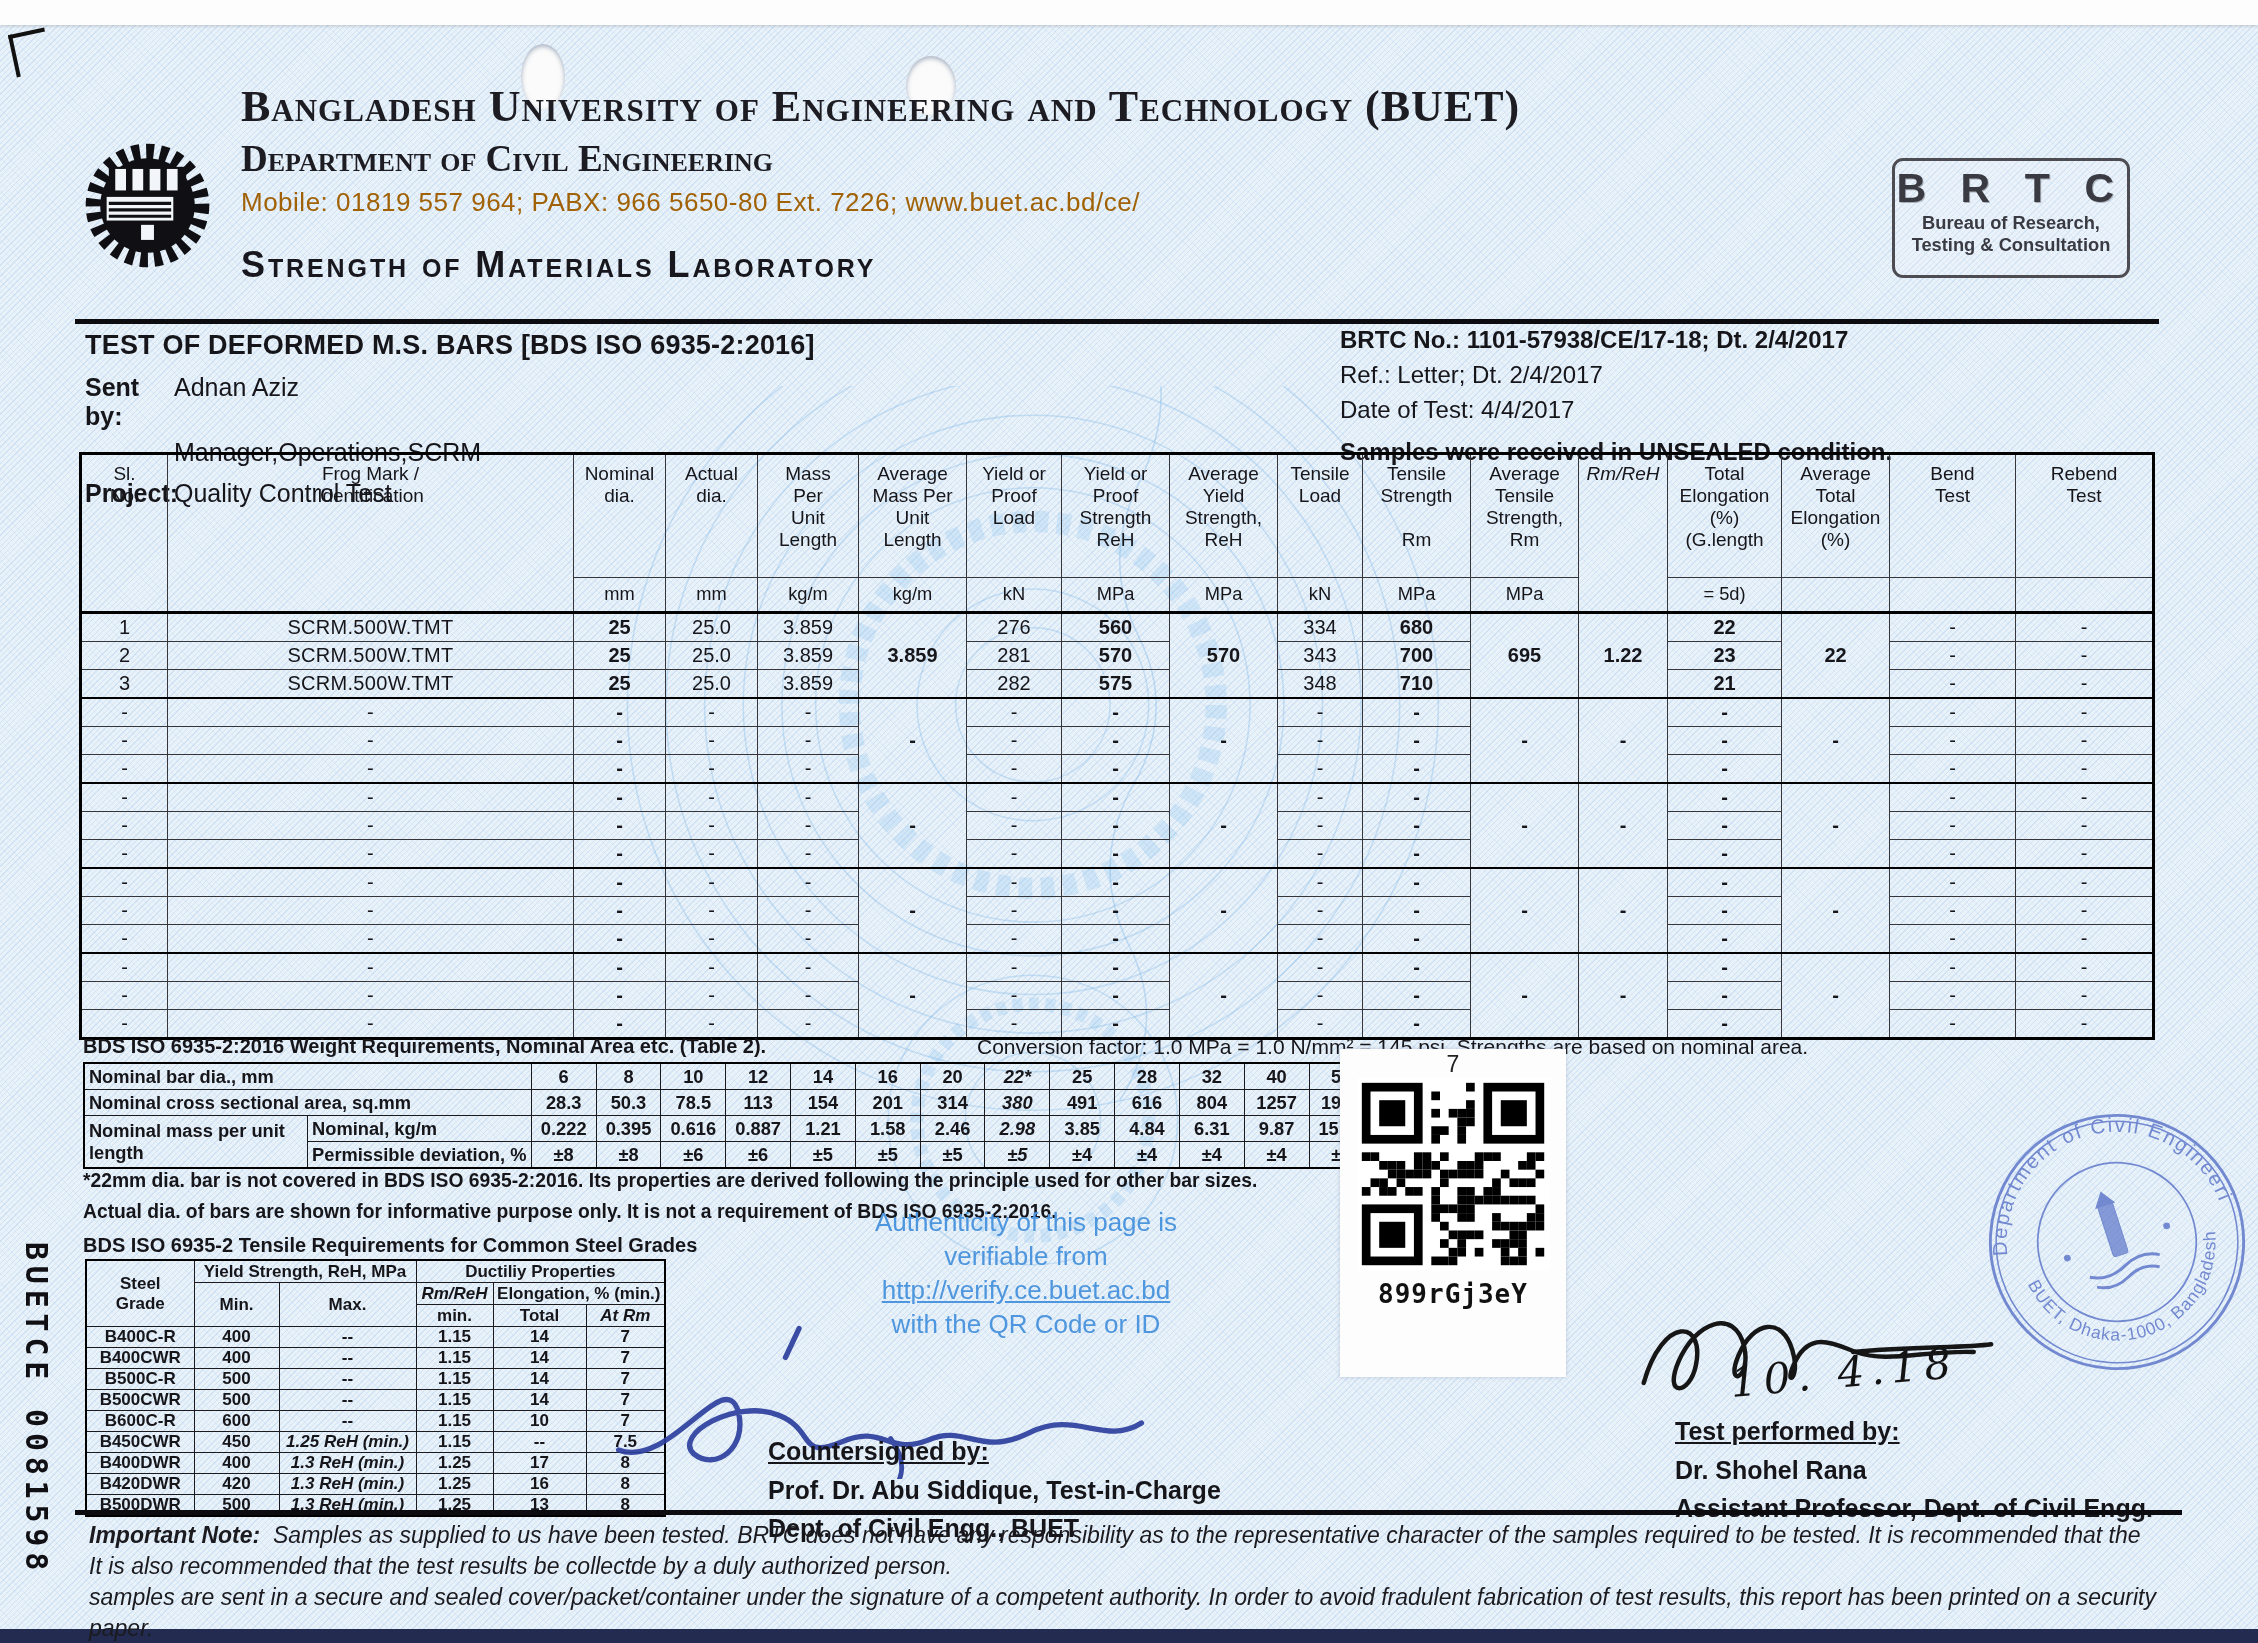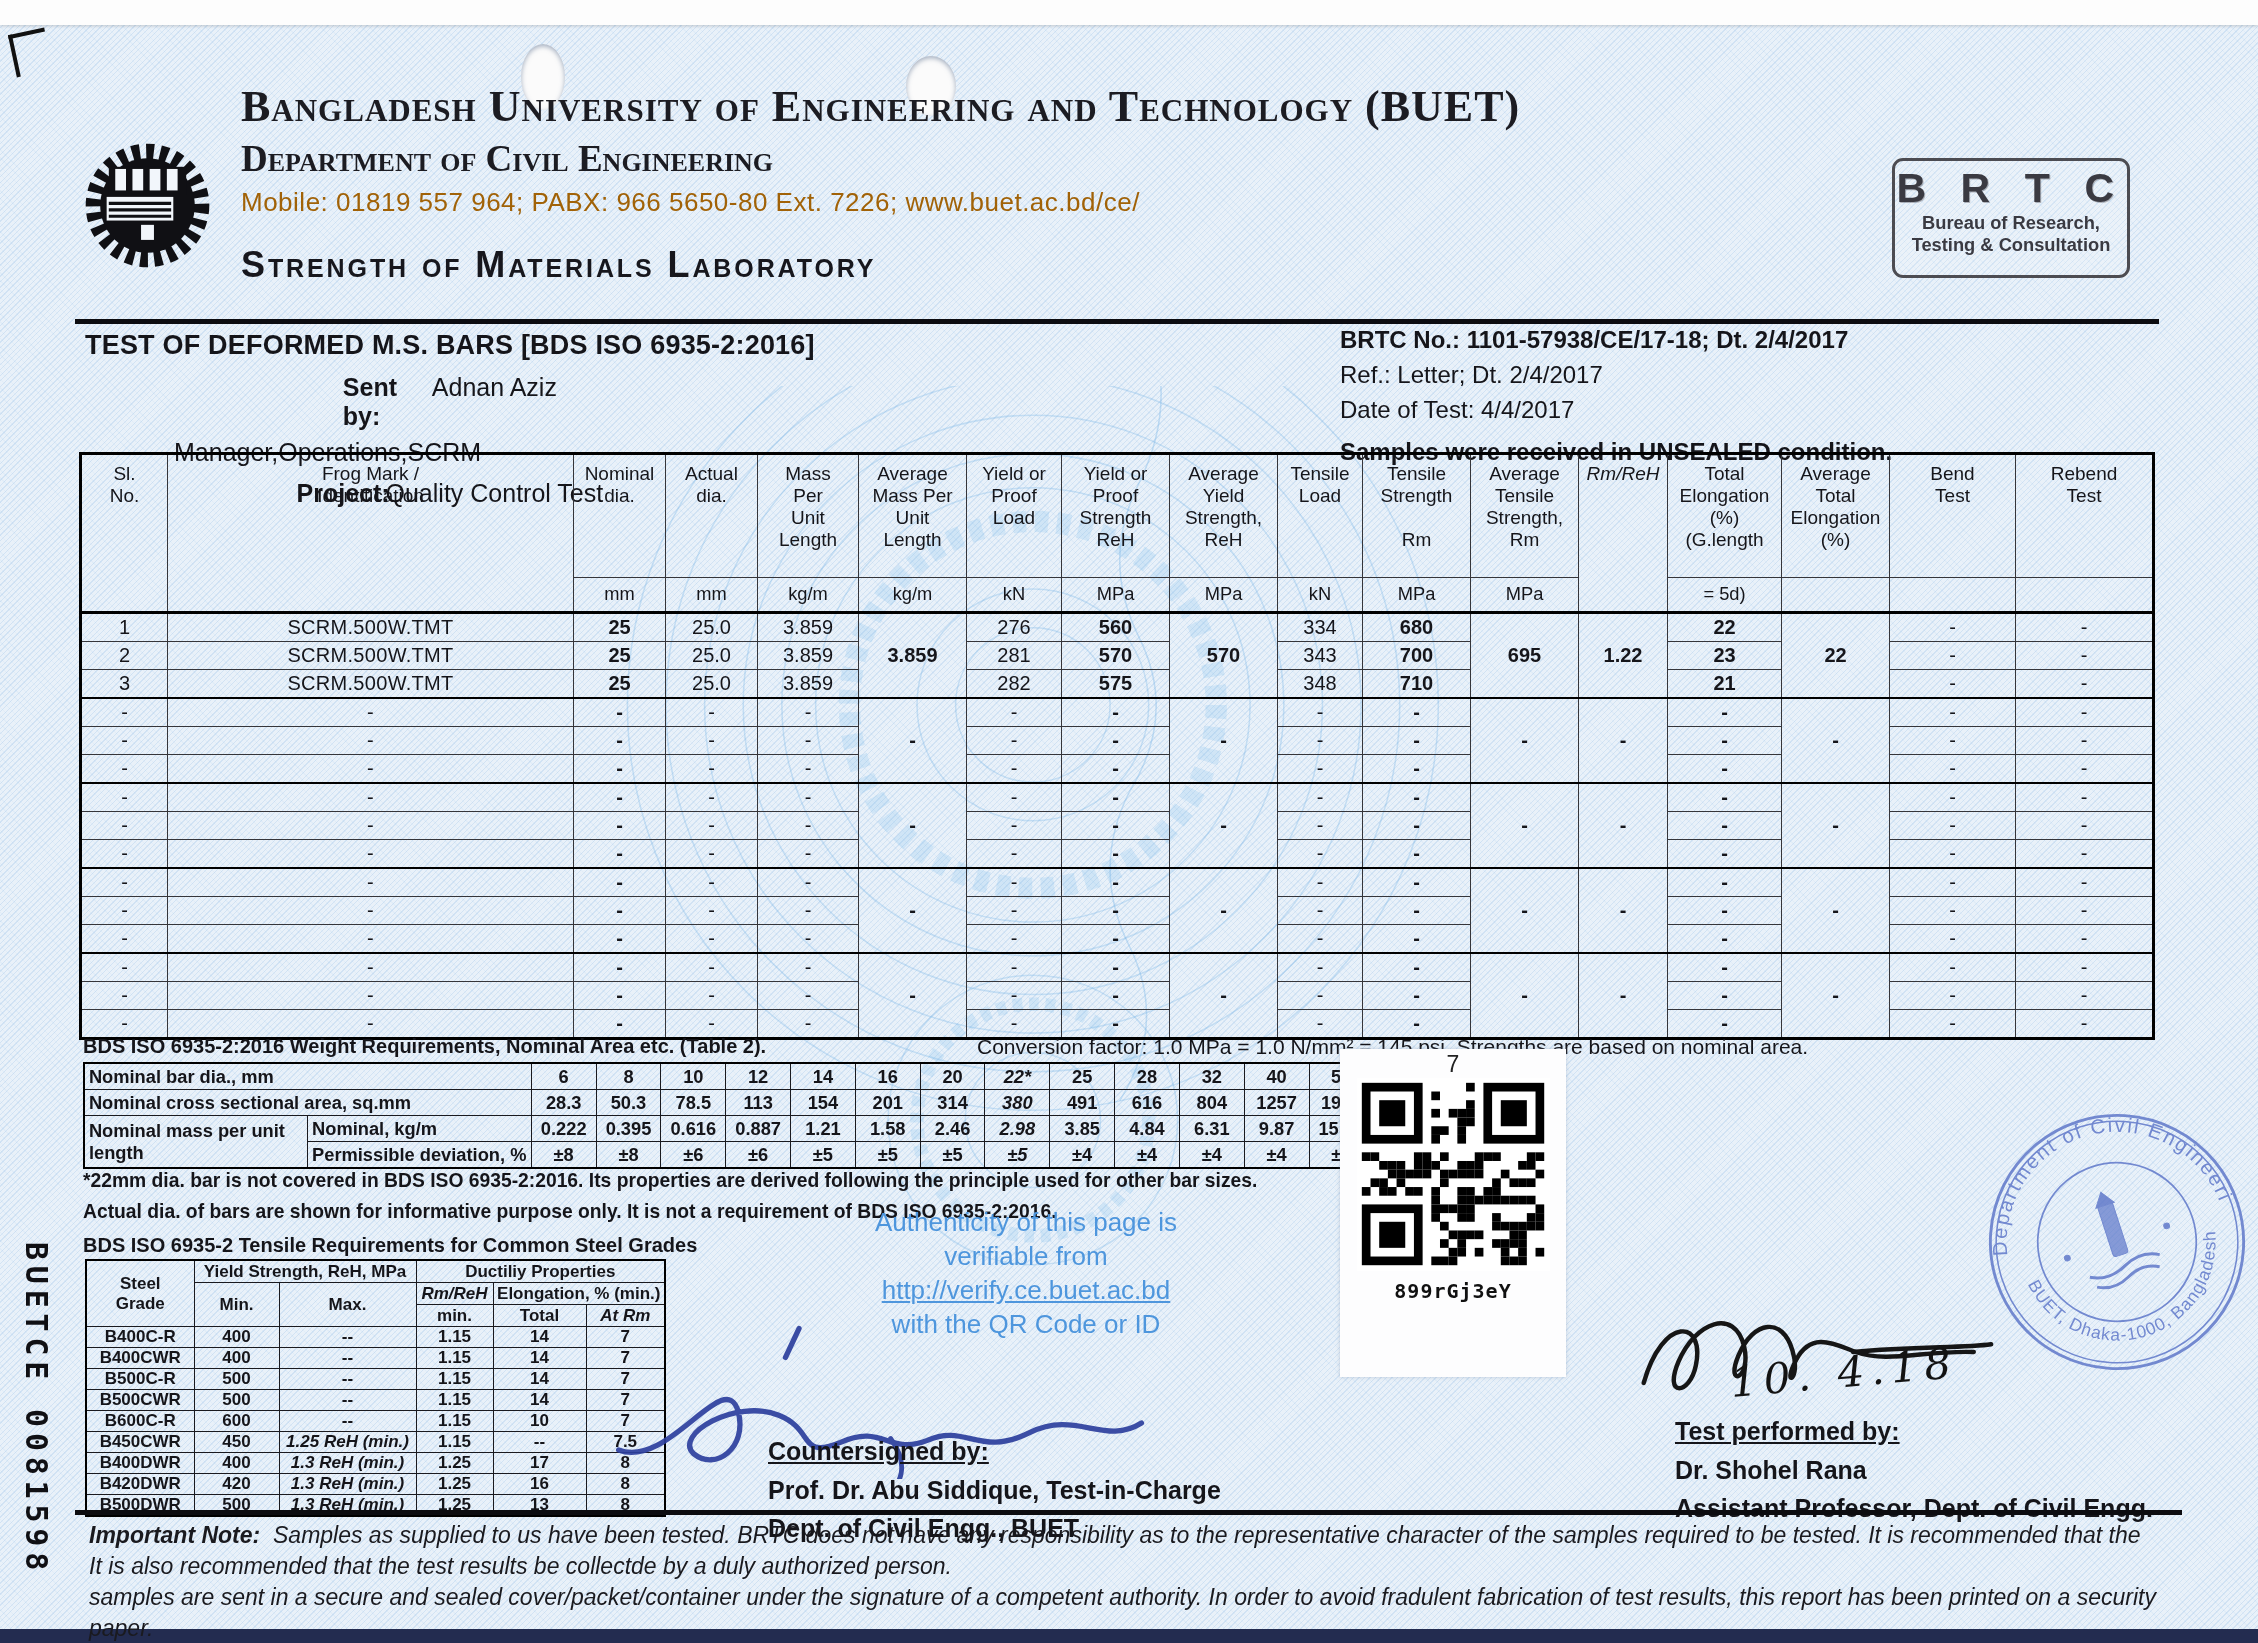--- a/index.html
+++ b/index.html
@@ -34,21 +34,21 @@
   .brtc-box{left:1892px;top:158px;width:232px;height:114px;border:3.9px solid #4c4c52;border-radius:11px;text-align:center;color:#3a3a42;background:rgba(255,255,255,.12);}
   .brtc-abbr{font-weight:800;font-size:41px;letter-spacing:11.6px;margin-top:3.9px;text-shadow:1px 1px 0 rgba(60,60,70,.35);}
   .brtc-sub{font-weight:bold;font-size:18.3px;line-height:22px;}
 
   .rule-top{left:75px;top:319px;width:2084px;height:4.8px;background:#0c0c10;}
   .rule-bottom{left:75px;top:1510px;width:2107px;height:4.8px;background:#0c0c10;}
 
   
   .info-left{left:85px;top:330px;font-size:25px;}
   .test-title{font-size:27px;font-weight:bold;letter-spacing:0.2px;}
-  .info-row{margin-top:11.6px;display:flex;justify-content:center;}
+  .info-row{margin-top:11.6px;display:flex;}
   .info-lbl{width:89px;font-weight:bold;flex:none;}
   .info-left .val{font-weight:500;}
   .indent{margin-left:89px;margin-top:7.7px;font-weight:500;}
   .info-right{left:1340px;top:326px;font-size:24px;}
   .info-right div{margin-bottom:6.8px;}
   .samples-note{left:1340px;top:438px;font-size:24px;font-weight:bold;}
 
   
   #main-table{left:79px;top:452px;width:2072px;border-collapse:collapse;table-layout:fixed;border:3.1px solid #000;}
   #main-table th,#main-table td{border:1.3px solid #35353a;padding:0 2.9px;}
@@ -84,21 +84,21 @@
   .performed .lbl{text-decoration:underline;}
   .performed div{margin-bottom:9.7px;}
   .performed .role{margin-top:5.8px;}
   .sig-blue{left:601px;top:1315px;}
   .sig-black{left:1636px;top:1290px;}
   .hand-date{left:1730px;top:1348px;font-family:"DejaVu Serif",serif;font-style:italic;font-size:42px;color:#131313;transform:rotate(-5deg);letter-spacing:6.8px;}
 
   
   .qr-box{left:1340px;top:1049px;width:226px;height:328px;background:#fdfdfe;box-shadow:0 0 3.9px rgba(120,140,170,.4);text-align:center;}
   .qr-top{font-size:23px;margin-top:1.9px;color:#222;}
-  .qr-id{font-family:"DejaVu Sans Mono",monospace;font-size:20px;font-weight:bold;letter-spacing:1px;margin-top:3.9px;color:#111;}
+  .qr-id{font-family:"DejaVu Sans Mono",monospace;font-size:26px;font-weight:bold;letter-spacing:1px;margin-top:3.9px;color:#111;}
 
   
   .stamp{left:1972px;top:1097px;transform:rotate(-18deg);opacity:.82;}
 
   
   .note{left:89px;top:1520px;width:2124px;font-style:italic;font-size:23px;line-height:31px;color:#1a1a1f;}
 
   .serial{left:19.3px;top:1242px;writing-mode:vertical-rl;text-orientation:sideways;font-family:"DejaVu Sans Mono",monospace;font-weight:bold;font-size:30px;letter-spacing:5.8px;color:#101014;}
 
   .watermark{pointer-events:none;}

